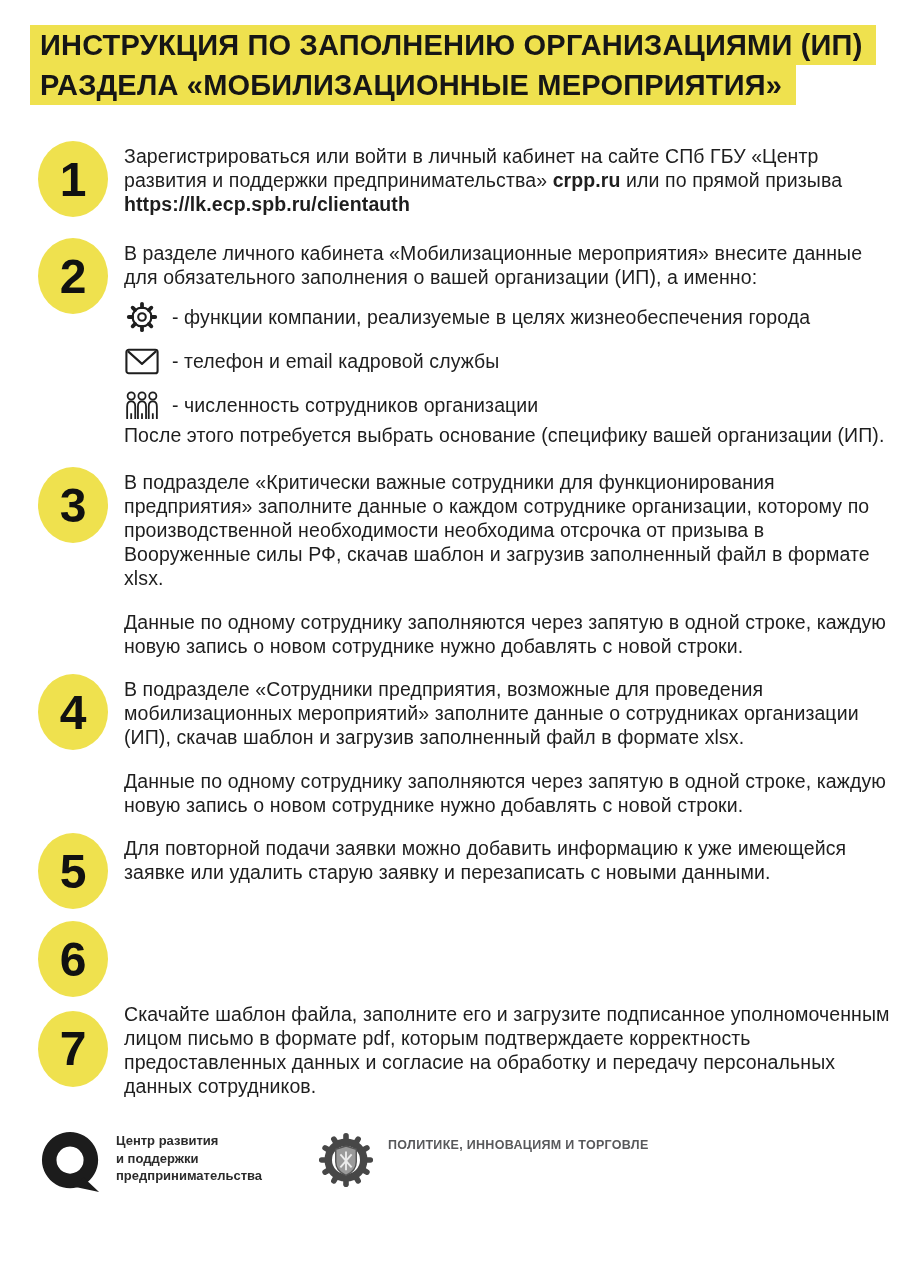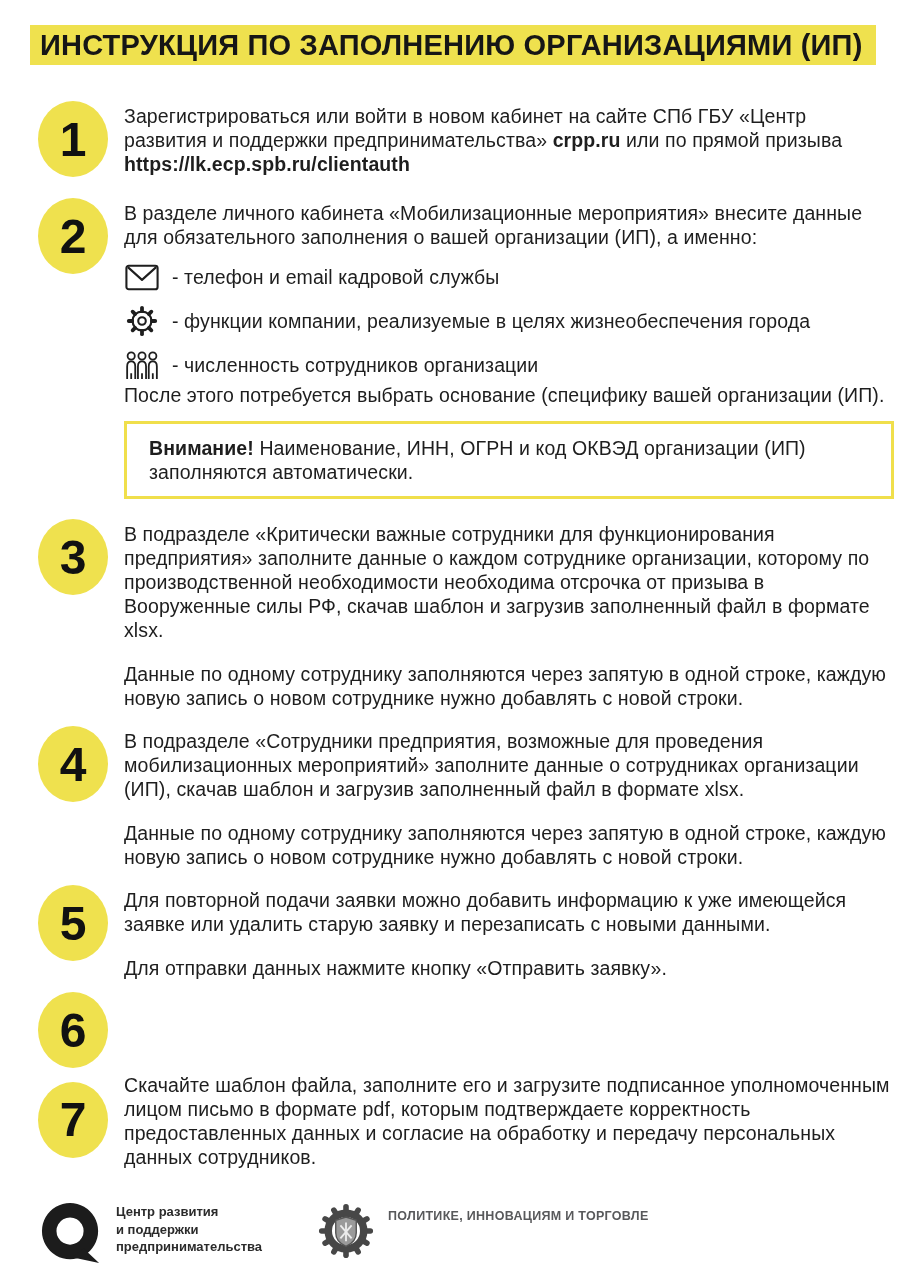--- a/index.html
+++ b/index.html
@@ -63,43 +63,34 @@
   .crpp-text{font-size:13px;line-height:17.5px;color:#2b2b2b;font-weight:bold;padding-top:2px;}
   .committee-text{font-size:12.5px;line-height:19px;color:#58595b;font-weight:bold;letter-spacing:.3px;padding-top:6px;}
 </style>
 </head>
 <body>
 
 <div class="page">
 
   <header class="title-block">
     <div class="title-line">ИНСТРУКЦИЯ ПО ЗАПОЛНЕНИЮ ОРГАНИЗАЦИЯМИ (ИП)</div>
+    <div class="title-line">РАЗДЕЛА «МОБИЛИЗАЦИОННЫЕ МЕРОПРИЯТИЯ»</div>
   </header>
 
   <section class="step mt-s1">
     <div class="badge">1</div>
     <div class="content">
-      <p><span>Зарегистрироваться или войти в новом кабинет на сайте СПб ГБУ «Центр развития и поддержки предпринимательства» </span><span class="b">crpp.ru</span><span> или по прямой призыва </span><span class="b">https://lk.ecp.spb.ru/clientauth</span></p>
+      <p><span>Зарегистрироваться или войти в личный кабинет на сайте СПб ГБУ «Центр развития и поддержки предпринимательства» </span><span class="b">crpp.ru</span><span> или по прямой призыва </span><span class="b">https://lk.ecp.spb.ru/clientauth</span></p>
     </div>
   </section>
 
   <section class="step mt-s2">
     <div class="badge">2</div>
     <div class="content">
       <p>В разделе личного кабинета «Мобилизационные мероприятия» внесите данные для обязательного заполнения о вашей организации (ИП), а именно:</p>
-
-      <div class="icon-row">
-        <span class="icon-box">
-          <svg width="34" height="27" viewBox="0 0 36 28" fill="none" stroke="#1e1e1e" stroke-width="2.2">
-            <rect x="1.5" y="1.5" width="33" height="25" rx="2.5"></rect>
-            <path d="M3 3 L18 16.5 L33 3" stroke-linejoin="round"></path>
-          </svg>
-        </span>
-        <span>- телефон и email кадровой службы</span>
-      </div>
 
       <div class="icon-row">
         <span class="icon-box">
           <svg width="34" height="34" viewBox="0 0 36 36" fill="none" stroke="#1e1e1e">
             <circle cx="18" cy="18" r="10" stroke-width="2.3"></circle>
             <circle cx="18" cy="18" r="4" stroke-width="2.2"></circle>
             <g stroke-width="4" stroke-linecap="round">
               <line x1="28.4" y1="18" x2="32" y2="18"></line>
               <line x1="25.3" y1="25.3" x2="27.9" y2="27.9"></line>
               <line x1="18" y1="28.4" x2="18" y2="32"></line>
@@ -109,37 +100,44 @@
               <line x1="18" y1="7.6" x2="18" y2="4"></line>
               <line x1="25.3" y1="10.7" x2="27.9" y2="8.1"></line>
             </g>
           </svg>
         </span>
         <span>- функции компании, реализуемые в целях жизнеобеспечения города</span>
       </div>
 
       <div class="icon-row">
         <span class="icon-box">
+          <svg width="34" height="27" viewBox="0 0 36 28" fill="none" stroke="#1e1e1e" stroke-width="2.2">
+            <rect x="1.5" y="1.5" width="33" height="25" rx="2.5"></rect>
+            <path d="M3 3 L18 16.5 L33 3" stroke-linejoin="round"></path>
+          </svg>
+        </span>
+        <span>- телефон и email кадровой службы</span>
+      </div>
+
+      <div class="icon-row">
+        <span class="icon-box">
           <svg width="38" height="33" viewBox="0 0 40 34" fill="none" stroke="#1e1e1e" stroke-width="2">
             <circle cx="8" cy="6.5" r="4"></circle>
             <circle cx="20" cy="6.5" r="4"></circle>
             <circle cx="32" cy="6.5" r="4"></circle>
             <path d="M3.5 32 V18 Q3.5 12.5 8 12.5 Q12.5 12.5 12.5 18 V32 M8 32 V25.5"></path>
             <path d="M15.5 32 V18 Q15.5 12.5 20 12.5 Q24.5 12.5 24.5 18 V32 M20 32 V25.5"></path>
             <path d="M27.5 32 V18 Q27.5 12.5 32 12.5 Q36.5 12.5 36.5 18 V32 M32 32 V25.5"></path>
           </svg>
         </span>
         <span>- численность сотрудников организации</span>
       </div>
 
       <p class="after-note">После этого потребуется выбрать основание (специфику вашей организации (ИП).</p>
 
-      <div class="warning">
-        <p><span class="b">Внимание!</span><span> Наименование, ИНН, ОГРН и код ОКВЭД организации (ИП) заполняются автоматически.</span></p>
-      </div>
     </div>
   </section>
 
   <section class="step mt-s3">
     <div class="badge">3</div>
     <div class="content">
       <p>В подразделе «Критически важные сотрудники для функционирования предприятия» заполните данные о каждом сотруднике организации, которому по производственной необходимости необходима отсрочка от призыва в Вооруженные силы РФ, скачав шаблон и загрузив заполненный файл в формате xlsx.</p>
       <p class="p-gap">Данные по одному сотруднику заполняются через запятую в одной строке, каждую новую запись о новом сотруднике нужно добавлять с новой строки.</p>
     </div>
   </section>
@@ -149,21 +147,20 @@
     <div class="content">
       <p>В подразделе «Сотрудники предприятия, возможные для проведения мобилизационных мероприятий» заполните данные о сотрудниках организации (ИП), скачав шаблон и загрузив заполненный файл в формате xlsx.</p>
       <p class="p-gap">Данные по одному сотруднику заполняются через запятую в одной строке, каждую новую запись о новом сотруднике нужно добавлять с новой строки.</p>
     </div>
   </section>
 
   <section class="step mt-s5">
     <div class="badge">5</div>
     <div class="content">
       <p>Для повторной подачи заявки можно добавить информацию к уже имеющейся заявке или удалить старую заявку и перезаписать с новыми данными.</p>
-      <p class="p-gap">Для отправки данных нажмите кнопку «Отправить заявку».</p>
     </div>
   </section>
 
   <section class="step middle mt-s6">
     <div class="badge">6</div>
   </section>
 
   <section class="step middle mt-s7">
     <div class="badge">7</div>
     <div class="content">

